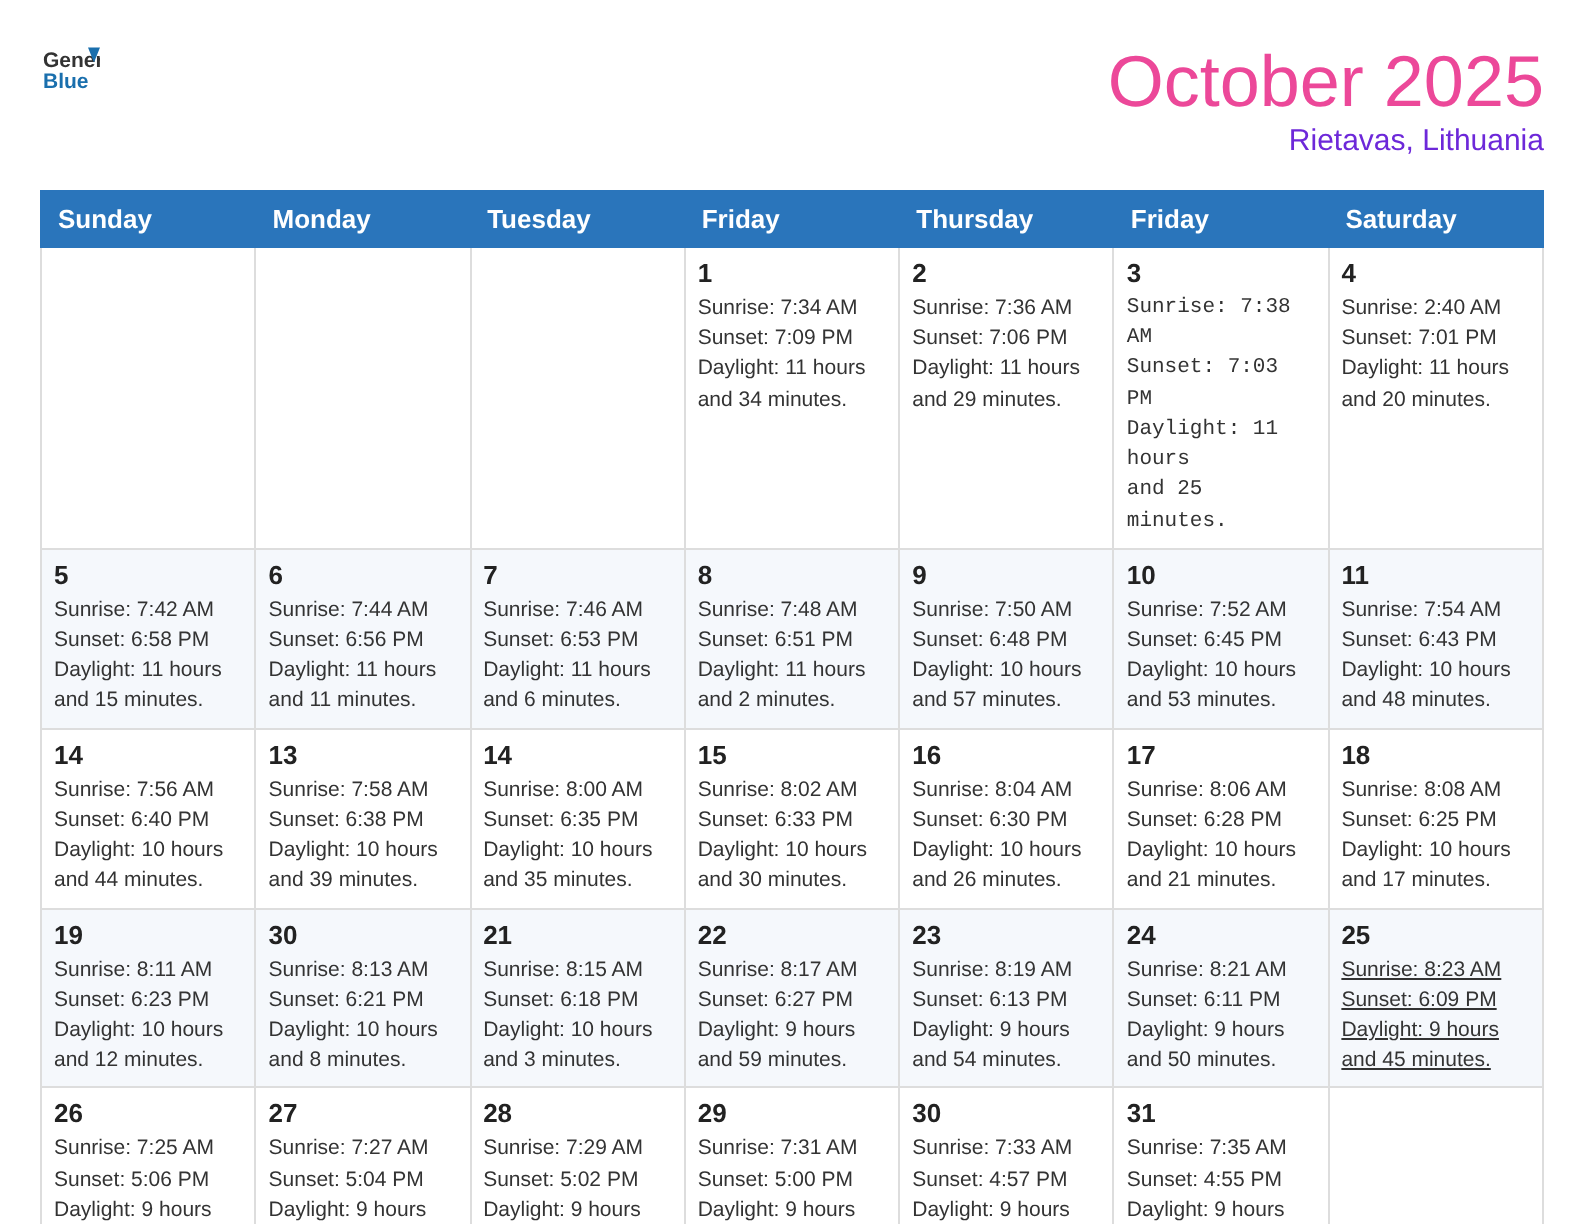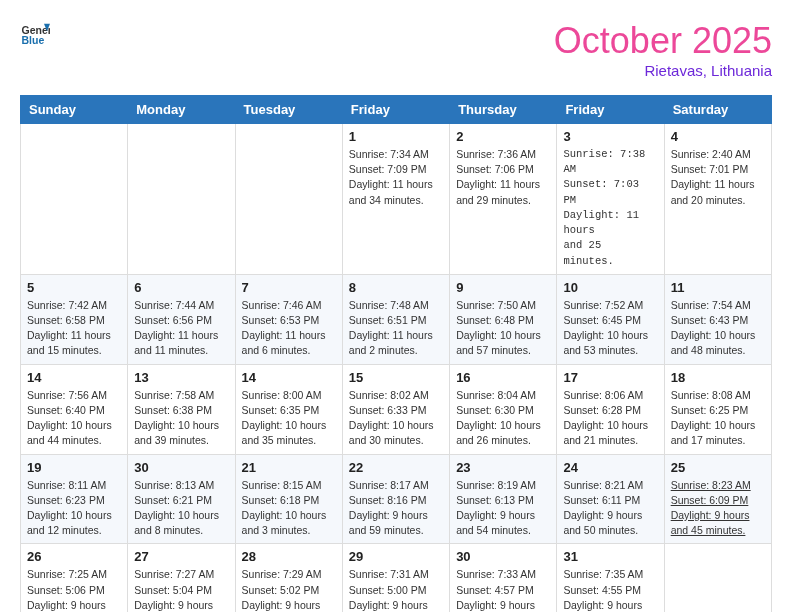--- a/index.html
+++ b/index.html
@@ -268,21 +268,21 @@
         <td>
           <div class="day-num">21</div>
           <div class="day-info" style="white-space: pre-line;">Sunrise: 8:15 AM
 Sunset: 6:18 PM
 Daylight: 10 hours
 and 3 minutes.</div>
         </td>
         <td>
           <div class="day-num">22</div>
           <div class="day-info" style="white-space: pre-line;">Sunrise: 8:17 AM
-Sunset: 8:16 PM
+Sunset: 6:27 PM
 Daylight: 9 hours
 and 59 minutes.</div>
         </td>
         <td>
           <div class="day-num">23</div>
           <div class="day-info" style="white-space: pre-line;">Sunrise: 8:19 AM
 Sunset: 6:13 PM
 Daylight: 9 hours
 and 54 minutes.</div>
         </td>

